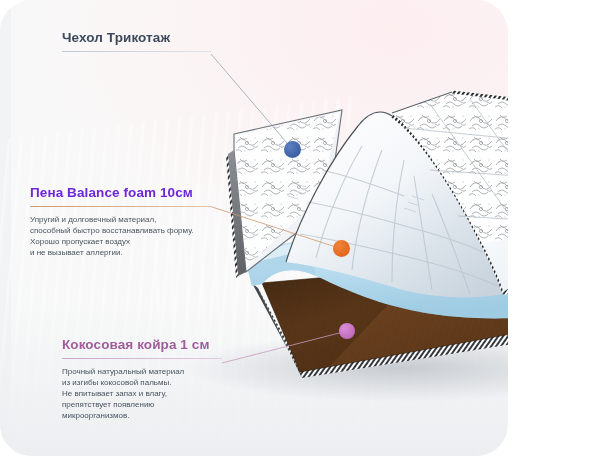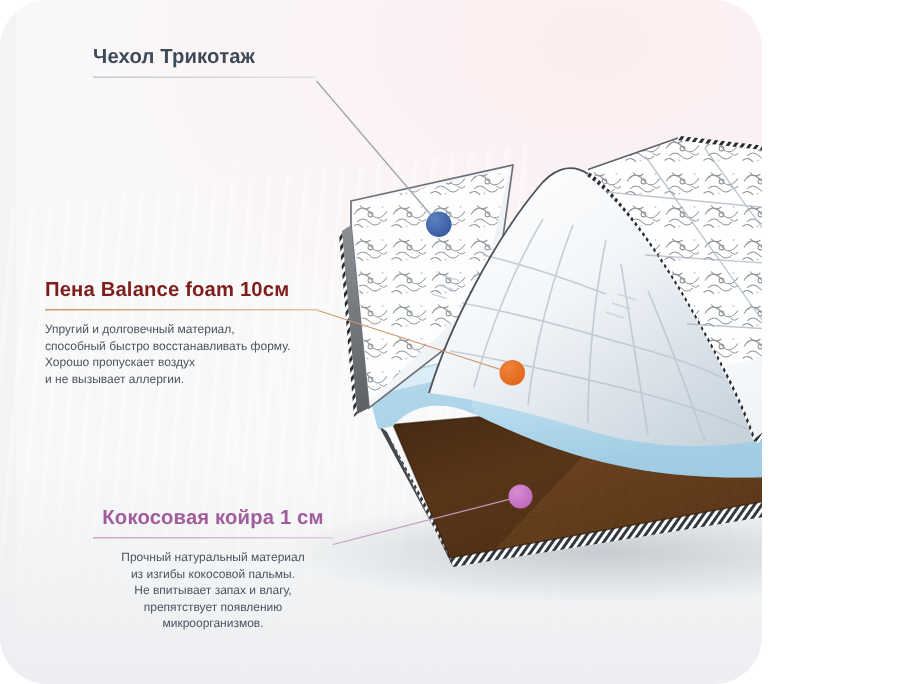--- a/index.html
+++ b/index.html
@@ -31,25 +31,25 @@
   .blk-title{font-size:13.5px;font-weight:bold;letter-spacing:.1px;white-space:nowrap;line-height:1.1;}
   .blk-rule{height:1px;margin-top:5px;width:150px;}
   .blk-body{font-size:8px;line-height:11px;color:#46505c;margin-top:7px;white-space:pre-line;}
 
   #block-cover{left:62px;top:31px;}
   #block-cover .blk-title{color:#3d4a5c;}
   #block-cover .blk-rule{background:linear-gradient(90deg,#c3c9d2,#dfe3e8);width:149px;}
   #block-cover .blk-body{color:#47515d;}
 
   #block-foam{left:30px;top:186px;}
-  #block-foam .blk-title{color:#7f1d1d;}
+  #block-foam .blk-title{color:#6d28d9;}
   #block-foam .blk-rule{background:linear-gradient(90deg,#cf9a6c,#e5c3a6);width:182px;}
   #block-foam .blk-body{color:#4a5460;}
 
-  #block-coir{left:62px;top:338px;text-align:center;}
+  #block-coir{left:62px;top:338px;}
   #block-coir .blk-title{color:#a15c9c;}
   #block-coir .blk-rule{background:linear-gradient(90deg,#cba4c8,#e2cbe0);width:160px;}
   #block-coir .blk-body{color:#4a5460;}
 
   
   #artwork{position:absolute;inset:0;width:608px;height:456px;}
 
   
   .dot{position:absolute;border-radius:50%;}
   #dot-cover{left:284px;top:141px;width:17px;height:17px;background:radial-gradient(circle at 34% 30%,#5e80c0,#3a5fa4 70%,#33538f);}

